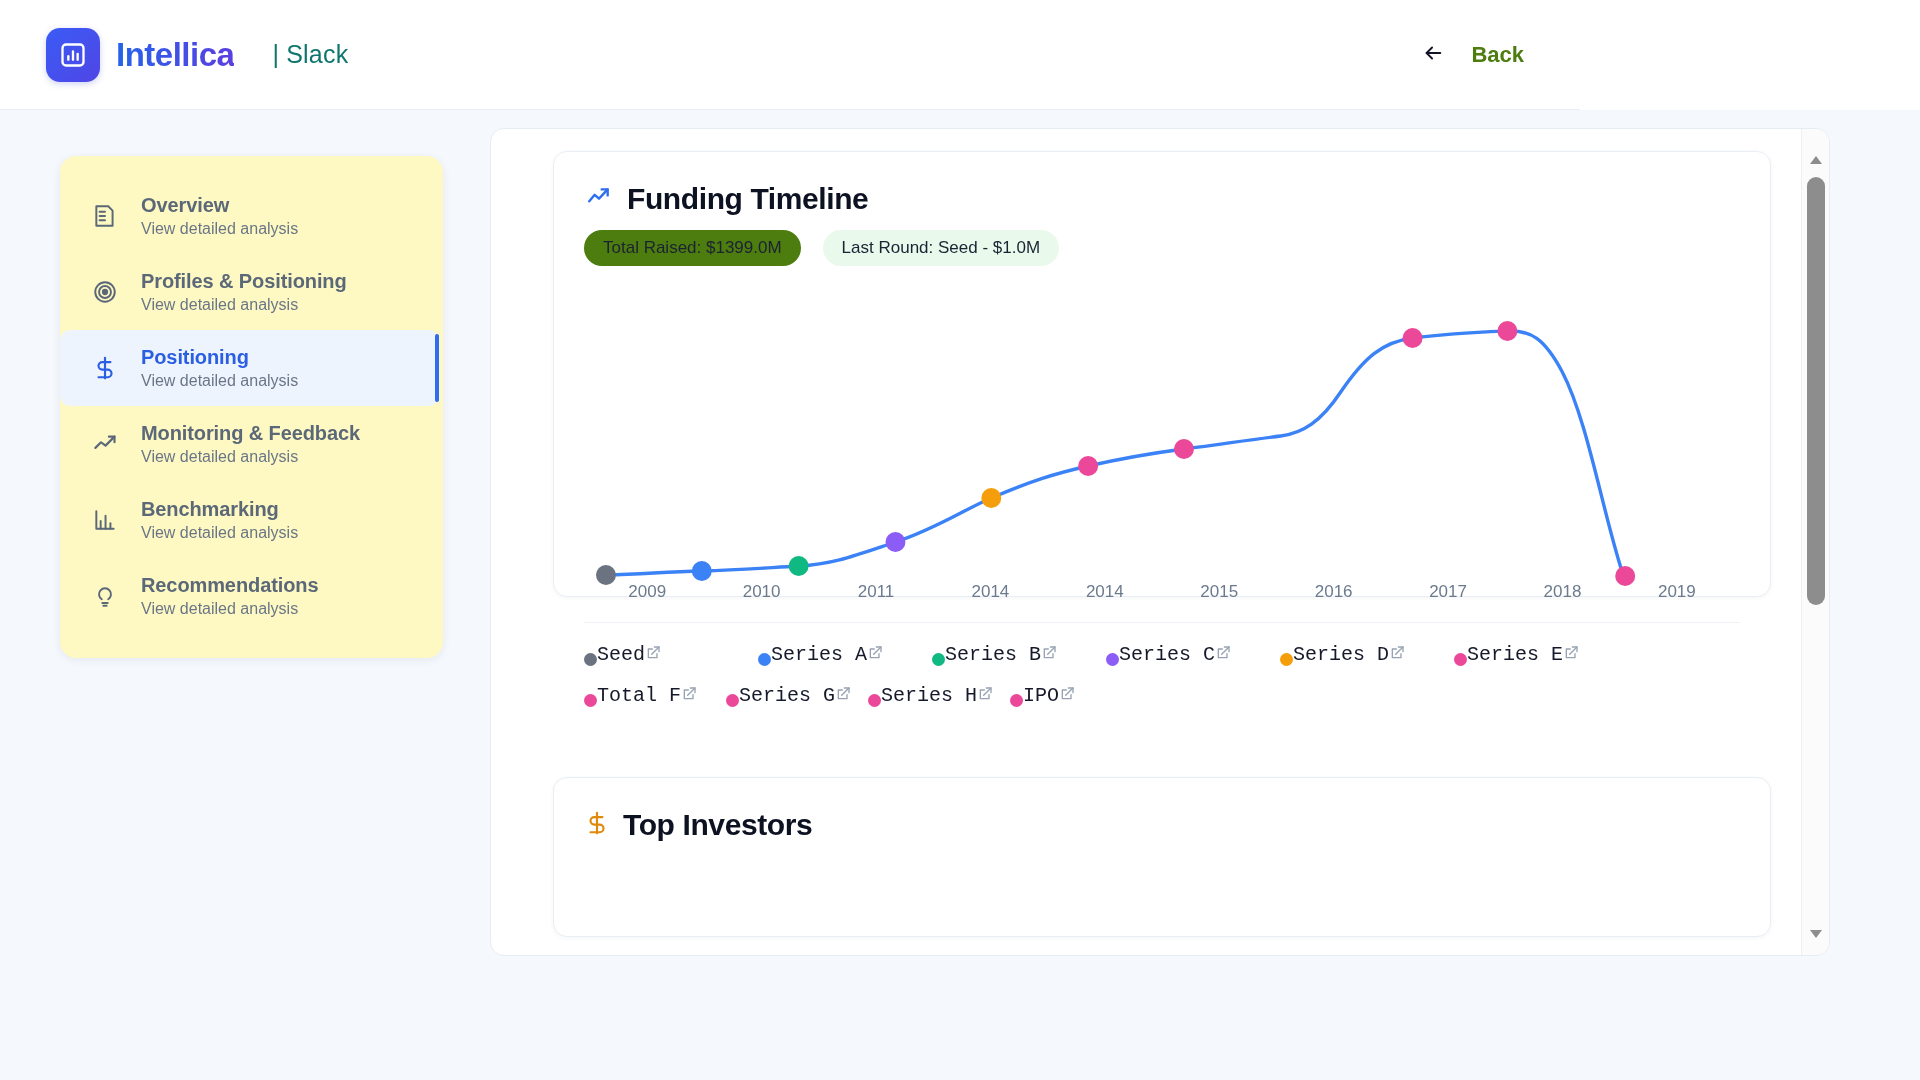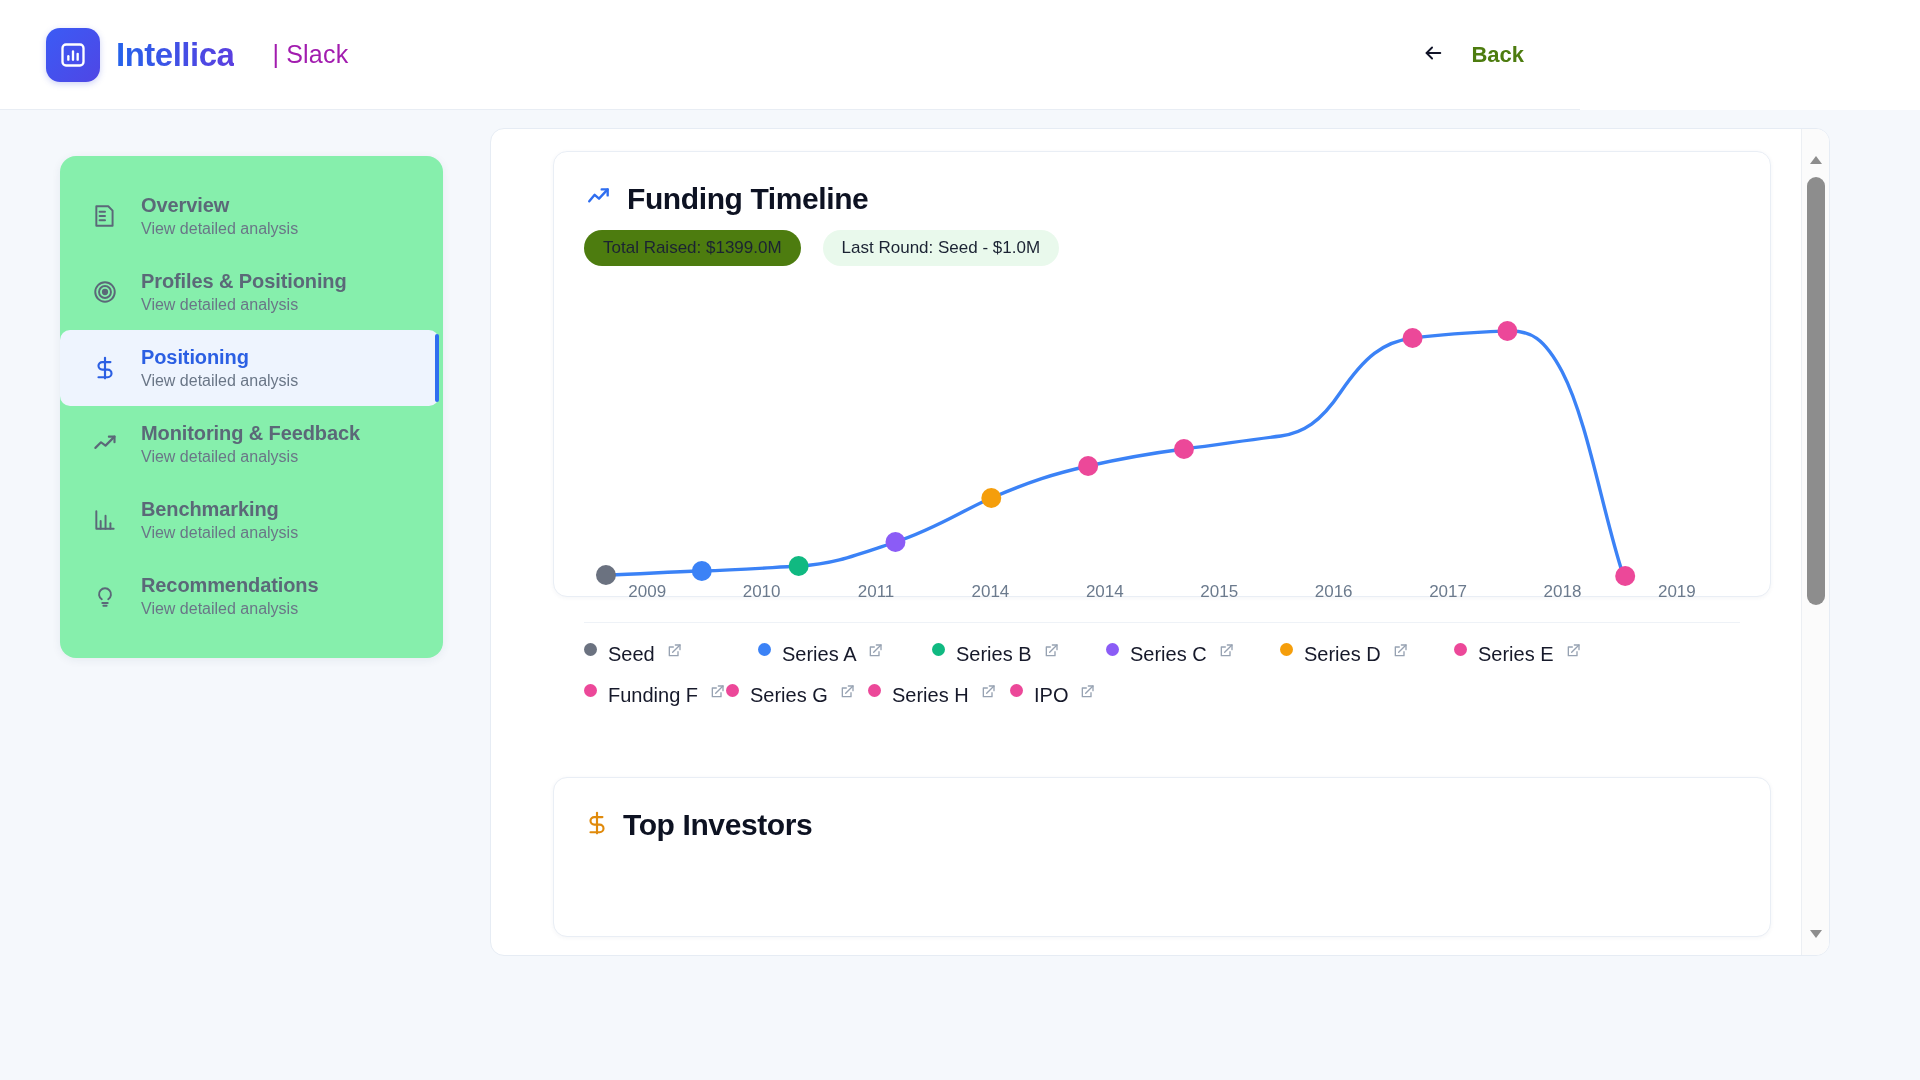--- a/index.html
+++ b/index.html
@@ -26,41 +26,41 @@
     display: flex; align-items: center; justify-content: center;
     box-shadow: 0 2px 6px rgba(60,80,220,.25);
   }
   .brand-name {
     font-size: 33px; font-weight: 700; letter-spacing: -0.5px;
     background: linear-gradient(90deg, #2563eb 0%, #5b3fe0 100%);
     -webkit-background-clip: text; background-clip: text;
     -webkit-text-fill-color: transparent; color: #3b49d8;
   }
   .brand-sep {
-    font-size: 25px; color: #a21caf; font-weight: 400;
+    font-size: 25px; color: #0f766e; font-weight: 400;
     margin-left: 22px; letter-spacing: .2px;
   }
   .back-btn {
     margin-left: auto; display: flex; align-items: center; gap: 23px;
     cursor: pointer; padding-right: 10px;
   }
   .back-label { font-size: 22px; color: #4d7c0f; font-weight: 600; }
 
   
   .page {
     position: absolute; top: 110px; left: 0;
     width: 1920px; height: 970px;
     background: #f5f8fc;
   }
 
   
   .sidebar {
     position: absolute; left: 60px; top: 46px;
     width: 383px;
-    background: #86efac;
+    background: #fef9c3;
     border-radius: 16px;
     box-shadow: 0 2px 10px rgba(30,50,90,.07);
     padding: 22px 0 24px 0;
   }
   .nav-item {
     display: flex; align-items: center; gap: 21px;
     padding: 16px 24px 16px 30px;
     cursor: pointer; position: relative;
   }
   .nav-item.active {
@@ -115,21 +115,21 @@
   .x-labels {
     position: absolute; left: 0; right: 0; bottom: 8px;
     display: flex; justify-content: space-between;
     padding: 0 6px;
   }
   .x-label { font-size: 17px; color: #6b7a8d; flex: 1; text-align: center; }
 
   .legend-sep { margin: 12px 30px 0 30px; border-top: 1px solid #eef2f7; }
   .legend { padding: 20px 30px 0 30px; }
   .legend-row { display: flex; gap: 0; margin-bottom: 18px; }
-  .legend-item { display: flex; align-items: flex-start; gap: 11px; cursor: pointer; }
+  .legend-item { display: flex; align-items: flex-end; cursor: pointer; font-family: Liberation Mono, monospace; }
   .legend-row.row1 .legend-item { width: 174px; }
   .legend-row.row2 .legend-item { width: 142px; }
   .dot { width: 13px; height: 13px; border-radius: 50%; flex: 0 0 13px; }
   .legend-label { font-size: 20px; color: #16192a; white-space: nowrap; }
 
   
   .scrollbar {
     position: absolute; right: 0; top: 0; bottom: 0; width: 28px;
     background: #fbfbfb; border-left: 1px solid #eceff3;
   }
@@ -376,21 +376,21 @@
                     <polyline points="14 3 21 3 21 10"></polyline>
                     <line x1="10" y1="14" x2="21" y2="3"></line>
                   </svg>
               </span>
             </span>
           </div>
 
           <div class="legend-row row2">
             <span class="legend-item">
               <span class="dot" style="background:#ec4899"></span>
-              <span class="legend-label">Funding F</span>
+              <span class="legend-label">Total F</span>
               <span>
                 <svg width="16" height="16" viewBox="0 0 24 24" fill="none" stroke="#97a2b2" stroke-width="2" stroke-linecap="round" stroke-linejoin="round">
                     <path d="M18 13v6H5V6h6"></path>
                     <polyline points="14 3 21 3 21 10"></polyline>
                     <line x1="10" y1="14" x2="21" y2="3"></line>
                   </svg>
               </span>
             </span>
             <span class="legend-item">
               <span class="dot" style="background:#ec4899"></span>

